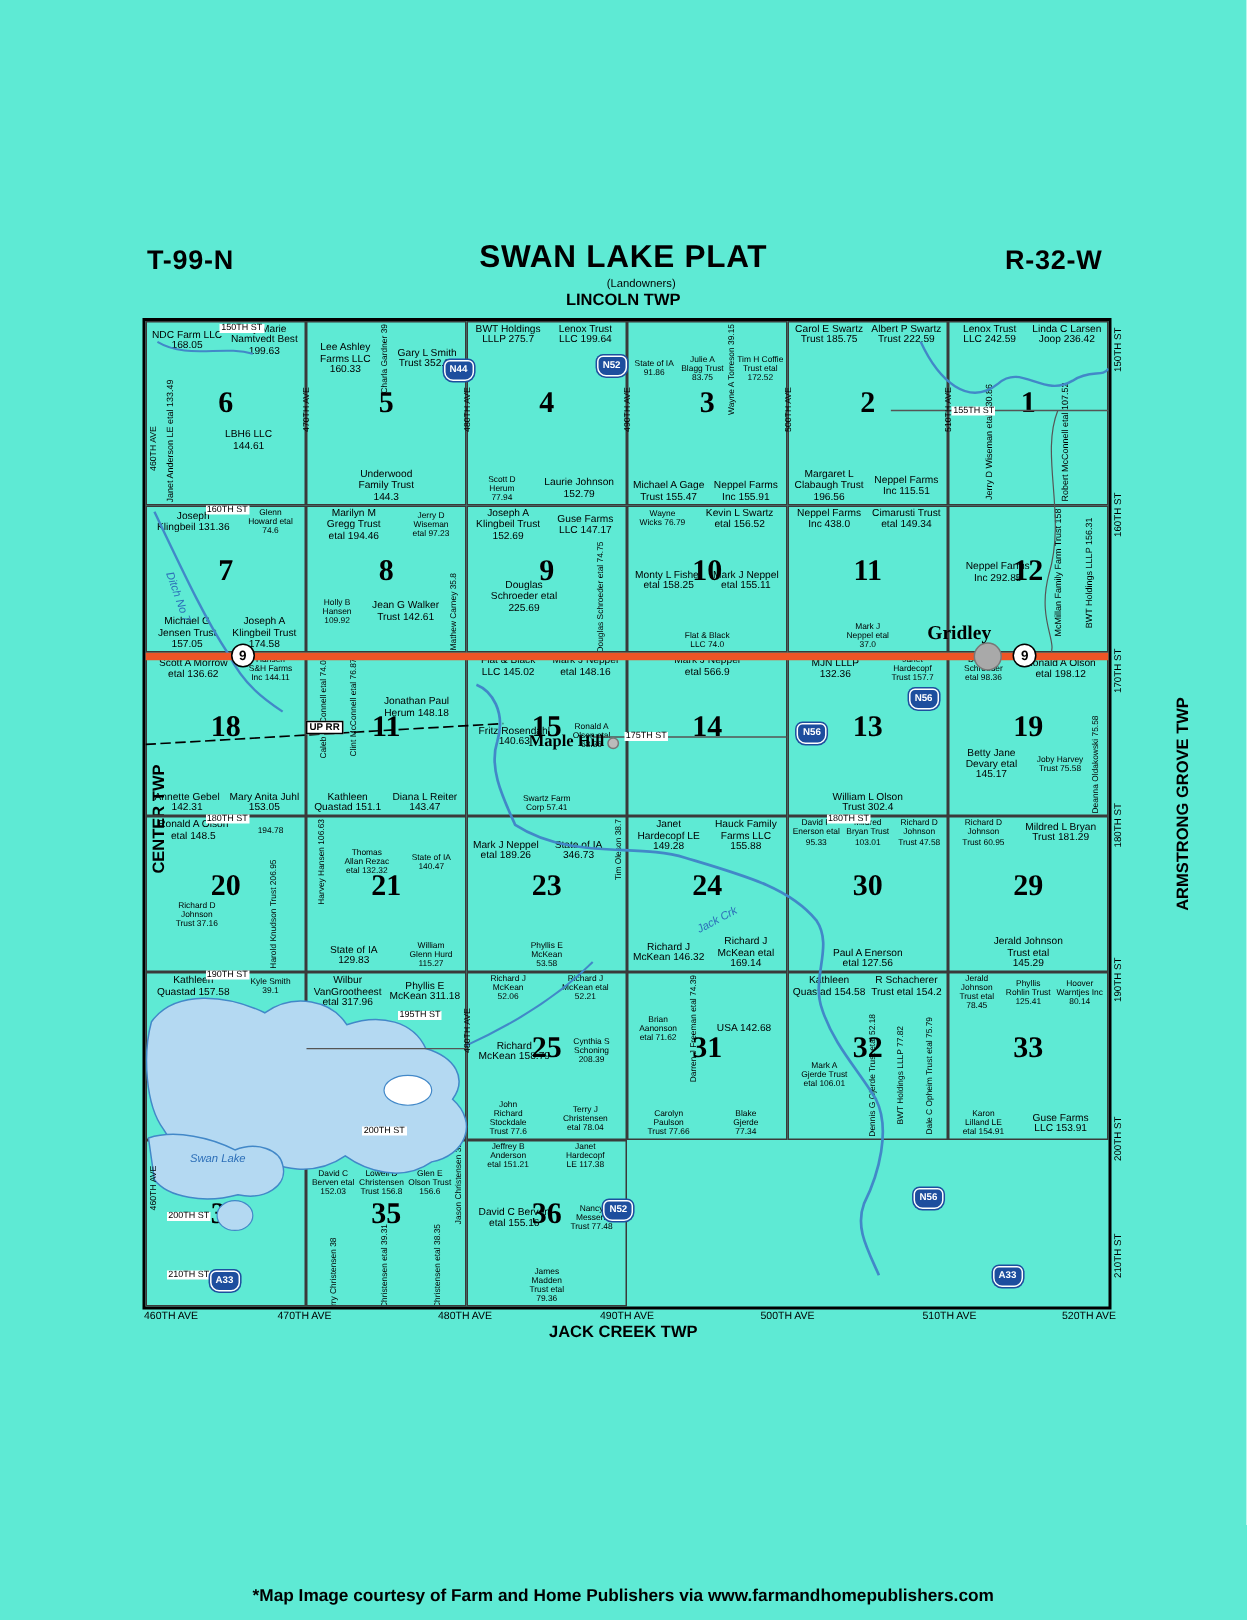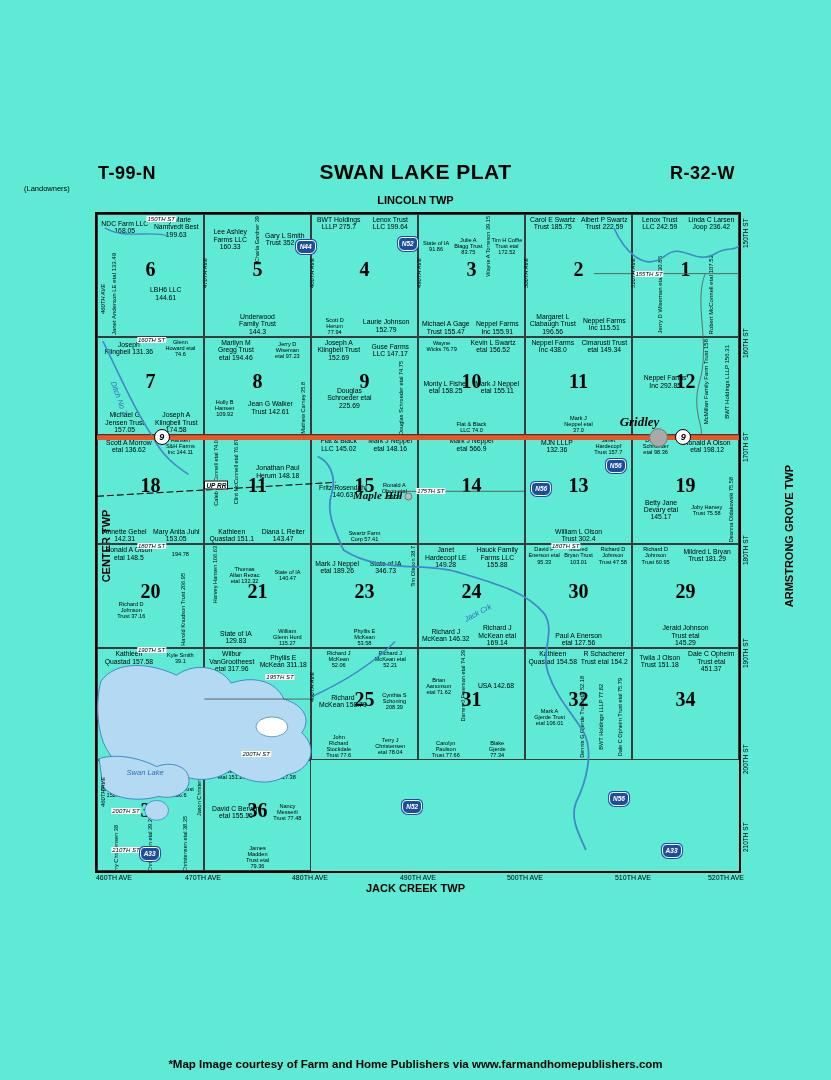--- a/index.html
+++ b/index.html
@@ -2,21 +2,21 @@
 <html><head>
 <meta charset="utf-8">
 <style>
   html,body{margin:0;padding:0;background:#fff;}
   .page{position:relative;width:831px;height:1080px;background:#5eead4;overflow:hidden;
         font-family:"Liberation Sans",sans-serif;color:#000;}
   
   .hdr-left{position:absolute;left:98px;top:163px;font-size:18px;font-weight:bold;letter-spacing:.5px;}
   .hdr-right{position:absolute;right:96px;top:163px;font-size:18px;font-weight:bold;letter-spacing:.5px;}
   .hdr-title{position:absolute;left:0;right:0;top:160px;text-align:center;font-size:21px;font-weight:bold;letter-spacing:.5px;}
-  .hdr-sub{position:absolute;left:0;right:0;top:184px;text-align:left;font-size:7.5px;margin-left:24px;}
+  .hdr-sub{position:absolute;left:0;right:0;top:184px;text-align:center;font-size:7.5px;margin-left:24px;}
   .hdr-twp{position:absolute;left:0;right:0;top:194px;text-align:center;font-size:11px;font-weight:bold;}
   
   .twp-west{position:absolute;left:70px;top:540px;font-size:11px;font-weight:bold;transform:rotate(-90deg);transform-origin:center;white-space:nowrap;}
   .twp-east{position:absolute;left:718px;top:530px;font-size:11px;font-weight:bold;transform:rotate(-90deg);transform-origin:center;white-space:nowrap;}
   .twp-south{position:absolute;left:0;right:0;top:882px;text-align:center;font-size:11px;font-weight:bold;}
   .credit{position:absolute;left:0;right:0;top:1058px;text-align:center;font-size:11.5px;font-weight:bold;}
   
   #map{position:absolute;left:95px;top:212px;width:646px;height:661px;border:2px solid #000;box-sizing:border-box;}
   #grid{position:absolute;inset:0;display:grid;grid-template-columns:repeat(6,1fr);
         grid-template-rows:18.7% 15% 16.6% 15.8% 17% 16.9%;}
@@ -26,21 +26,21 @@
   .parcels{position:absolute;inset:1px;display:flex;flex-wrap:wrap;align-content:space-between;
            justify-content:space-around;z-index:1;}
   .parcel{width:47%;font-size:6.8px;line-height:1.08;text-align:center;align-self:center;}
   .parcel.vert{writing-mode:vertical-rl;transform:rotate(180deg);width:auto;max-height:95%;font-size:6px;}
   .parcel.small{font-size:5.6px;width:31%;}
   .parcel.small.vert{width:auto;}
   
   #gfx{position:absolute;inset:0;width:100%;height:100%;z-index:2;pointer-events:none;}
   
   #ovl{position:absolute;inset:0;z-index:3;pointer-events:none;}
-  .ov{position:absolute;transform:translate(-50%,-50%);white-space:nowrap;font-style:italic;}
+  .ov{position:absolute;transform:translate(-50%,-50%);white-space:nowrap;}
   .ov-badge{background:#1d4e9e;color:#fff;font-weight:bold;font-size:6.5px;padding:2px 3px 3px;
             border-radius:4px 4px 6px 6px;border:1px solid #fff;box-shadow:0 0 0 1px #1d4e9e;}
   .ov-circle{background:#fff;border:1.5px solid #000;border-radius:50%;width:14px;height:14px;
              line-height:14px;text-align:center;font-weight:bold;font-size:9px;}
   .ov-town{font-family:"Liberation Serif",serif;font-weight:bold;font-size:13px;}
   .ov-town2{font-family:"Liberation Serif",serif;font-weight:bold;font-size:11px;text-align:center;line-height:1;}
   .ov-town2 .dot{display:inline-block;width:6px;height:6px;border-radius:50%;background:#bbb;
                  border:1px solid #777;margin-left:2px;vertical-align:middle;}
   .ov-street{font-size:6px;background:#fff;padding:0 1px;}
   .ov-avenue{font-size:5.8px;writing-mode:vertical-rl;}
@@ -324,20 +324,30 @@
         </div>
         <div class="section">
           <div class="secnum">32</div>
           <div class="parcels">
             <div class="parcel">Kathleen Quastad 154.58</div>
             <div class="parcel">R Schacherer Trust etal 154.2</div>
             <div class="parcel small">Mark A Gjerde Trust etal 106.01</div>
             <div class="parcel vert small">Dennis G Gjerde Trust etal 52.18</div>
             <div class="parcel vert small">BWT Holdings LLLP 77.82</div>
             <div class="parcel vert small">Dale C Opheim Trust etal 75.79</div>
+          </div>
+        </div>
+        <div class="section">
+          <div class="secnum">33</div>
+          <div class="parcels">
+            <div class="parcel small">Jerald Johnson Trust etal 78.45</div>
+            <div class="parcel small">Phyllis Rohlin Trust 125.41</div>
+            <div class="parcel small">Hoover Warntjes Inc 80.14</div>
+            <div class="parcel small">Karon Lilland LE etal 154.91</div>
+            <div class="parcel">Guse Farms LLC 153.91</div>
           </div>
         </div>
         <div class="section">
           <div class="secnum">34</div>
           <div class="parcels">
             <div class="parcel">Twila J Olson Trust 151.18</div>
             <div class="parcel">Dale C Opheim Trust etal 451.37</div>
           </div>
         </div>
         <div class="section">

